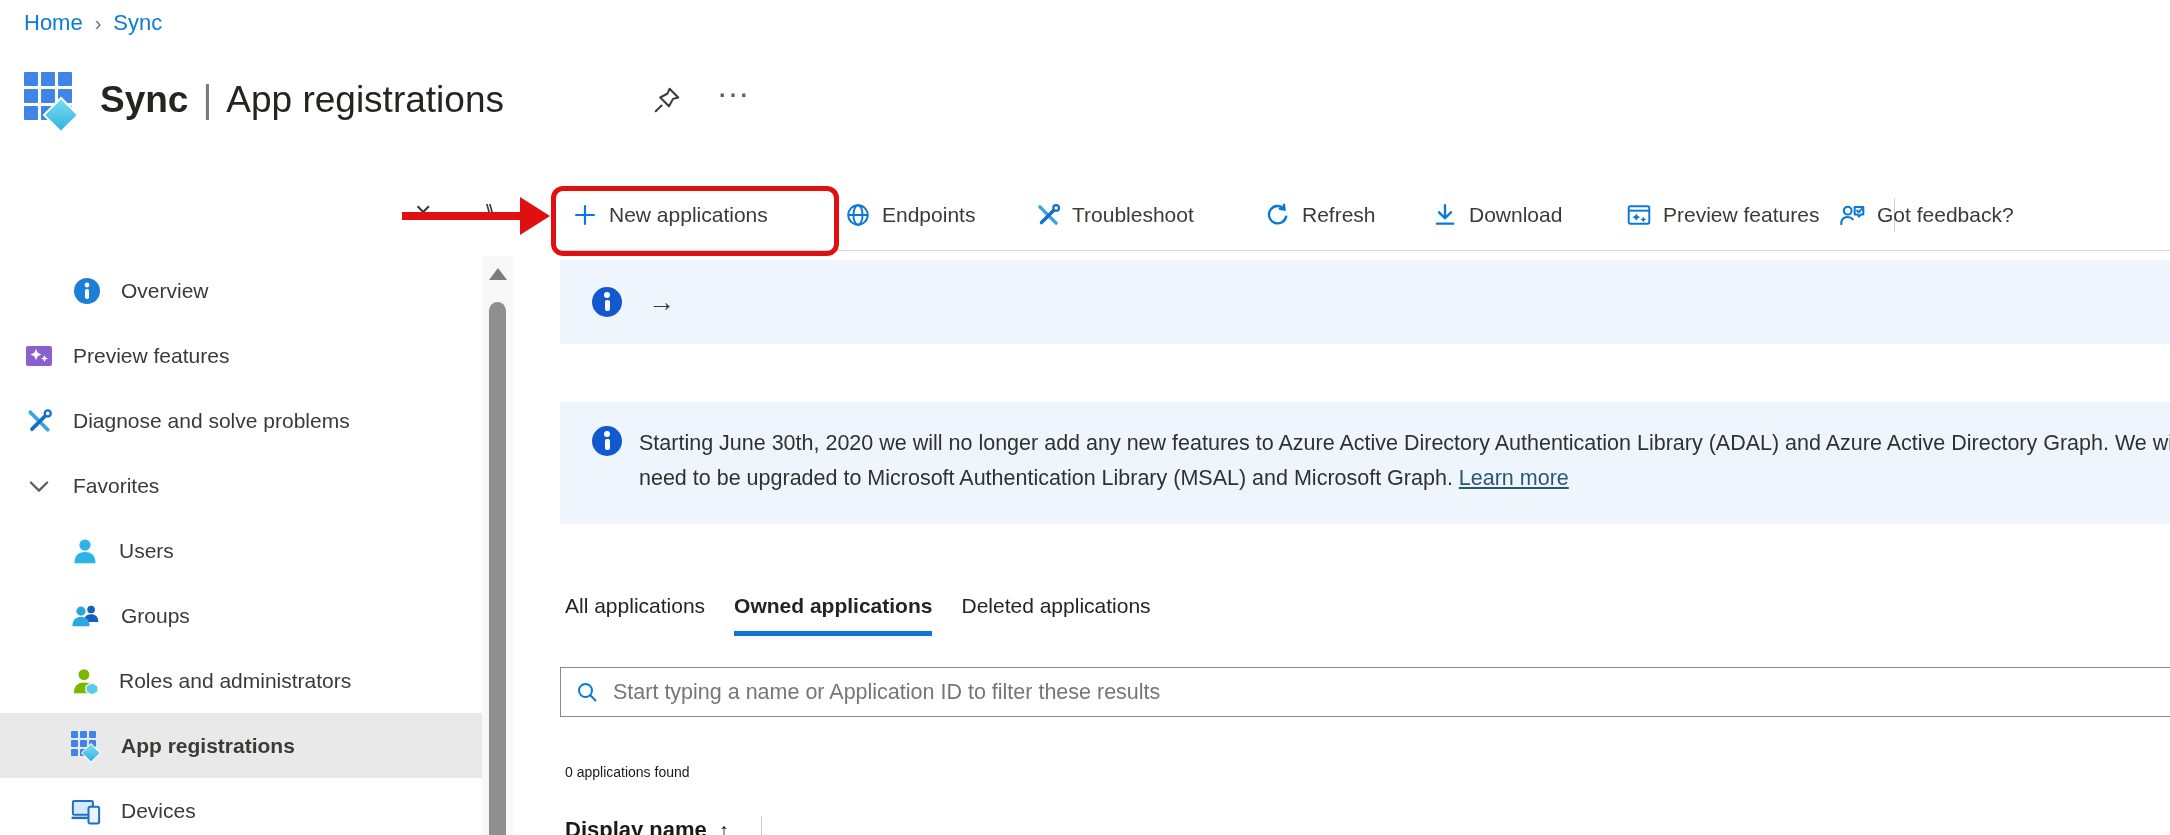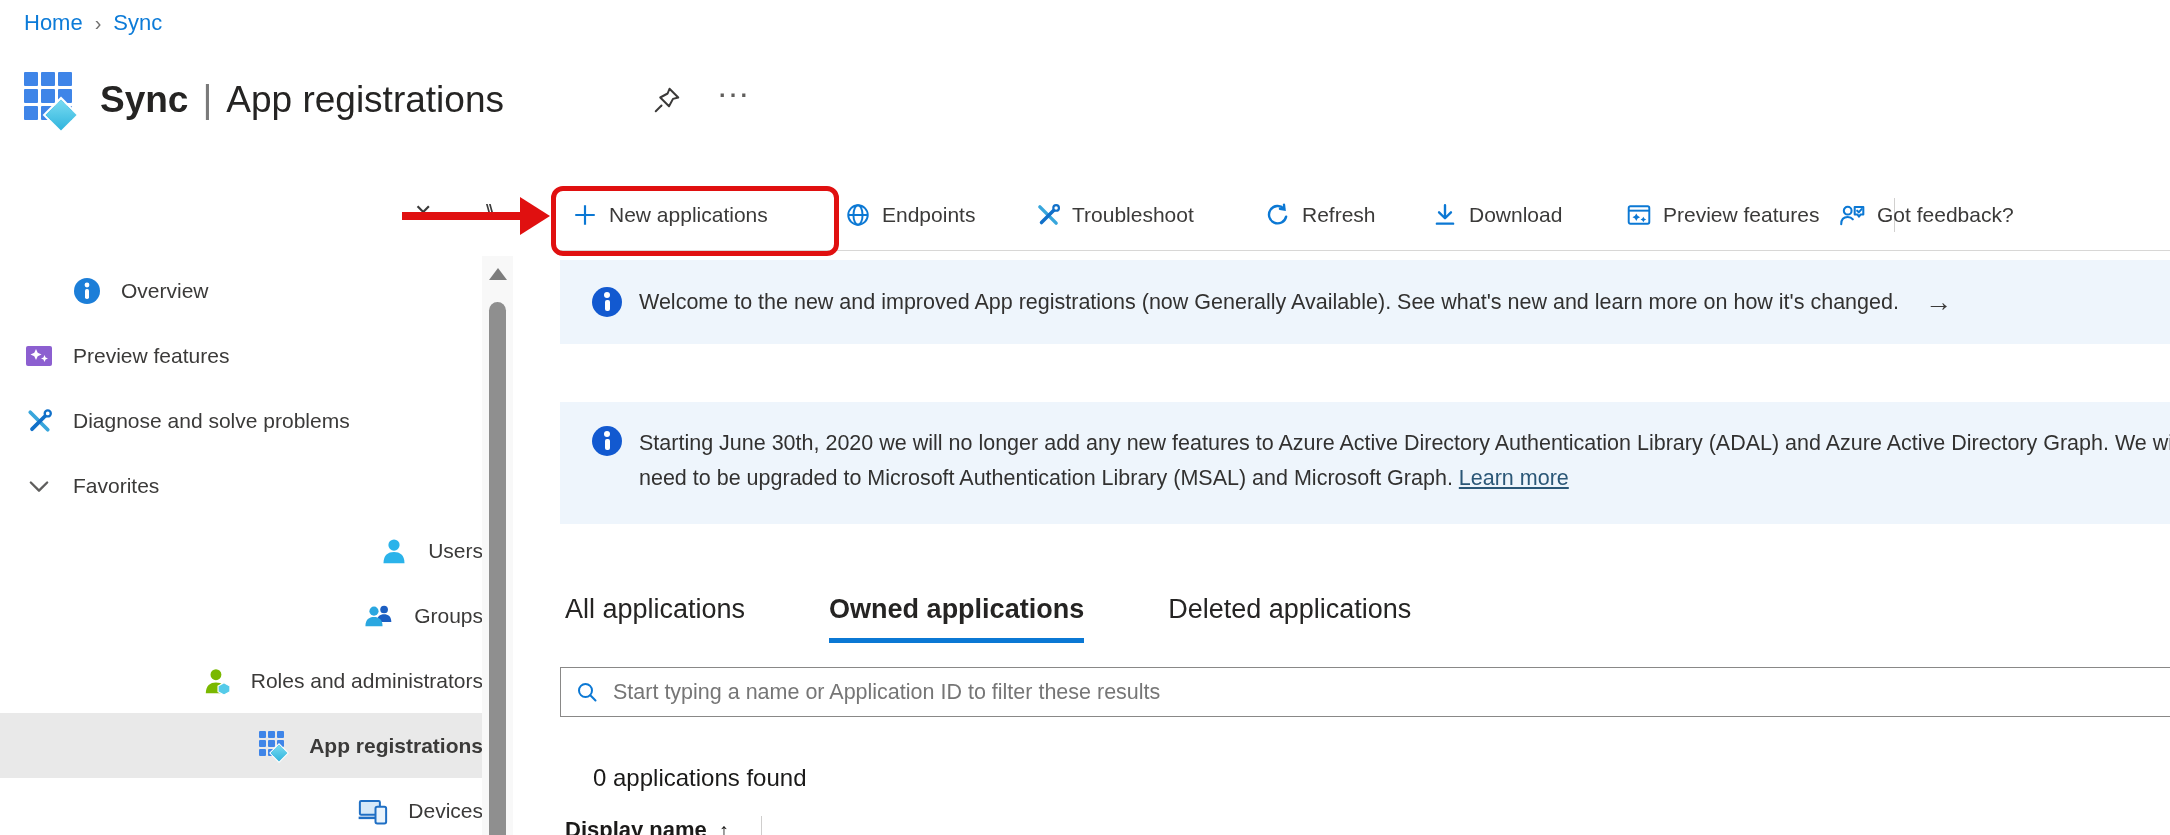--- a/index.html
+++ b/index.html
@@ -29,50 +29,50 @@
   .content-divider{left:557px;top:250px;width:1613px;height:1px;background:#d8d7d6;}
   
   .anno-line{left:402px;top:212px;width:120px;height:8px;background:#e01010;z-index:30;}
   .anno-head{left:520px;top:197px;width:0;height:0;border-left:30px solid #e01010;
     border-top:19px solid transparent;border-bottom:19px solid transparent;z-index:30;}
   .anno-box{left:551px;top:186px;width:278px;height:60px;border:5px solid #e01010;border-radius:12px;z-index:29;}
   .anno-glyph{top:200px;font-size:22px;color:#3a3a3a;z-index:28;}
   
   .side-row{left:0;width:483px;height:65px;display:flex;align-items:center;gap:20px;
     padding-left:25px;box-sizing:border-box;font-size:21px;color:#3b3a39;cursor:pointer;}
-  .side-row.indent{padding-left:71px;justify-content:flex-end;}
+  .side-row.indent{padding-left:71px;}
   .side-row.selected{background:#e9e9e9;}
   .side-scroll{left:482px;top:256px;width:31px;height:579px;background:#f8f8f8;}
   .scroll-up{position:absolute;left:7px;top:12px;width:0;height:0;border-left:9px solid transparent;
     border-right:9px solid transparent;border-bottom:12px solid #7d7d7d;}
   .scroll-thumb{position:absolute;left:7px;top:46px;width:17px;height:533px;background:#8f8f8f;border-radius:9px 9px 0 0;}
   
   .banner{left:560px;width:1640px;background:#eef5fc;box-sizing:border-box;overflow:hidden;}
   .banner1{top:260px;height:84px;display:flex;align-items:center;padding-left:32px;}
   .banner2{top:402px;height:122px;padding:24px 0 0 32px;display:flex;align-items:flex-start;}
   .info-ic{width:30px;height:30px;border-radius:50%;background:#1259d0;position:relative;flex:0 0 30px;}
   .info-ic::before{content:"";position:absolute;left:12px;top:5px;width:6px;height:6px;border-radius:50%;background:#fff;}
   .info-ic::after{content:"";position:absolute;left:12.5px;top:13px;width:5px;height:11px;border-radius:2px;background:#fff;}
   .banner-text{margin-left:17px;font-size:21.5px;color:#323130;white-space:nowrap;}
   .banner-arrow{margin-left:26px;font-size:27px;color:#3b3a39;cursor:pointer;}
   .b2-lines{margin-left:17px;font-size:21.5px;color:#323130;line-height:35px;white-space:nowrap;}
   .learn-link{color:#2b5777;text-decoration:underline;cursor:pointer;}
   
-  .tabs{left:565px;top:594px;display:flex;gap:84px;font-size:27px;color:#252423;}
+  .tabs{left:565px;top:594px;display:flex;gap:29px;font-size:21px;color:#252423;}
   .tab{padding-bottom:18px;position:relative;cursor:pointer;}
   .tab.active{font-weight:bold;}
   .tab.active::after{content:"";position:absolute;left:0;right:0;bottom:0;height:5px;background:#0b78d4;}
   
   .searchbox{left:560px;top:667px;width:1660px;height:50px;border:1.5px solid #898887;background:#fff;
     display:flex;align-items:center;padding:0 14px;box-sizing:border-box;gap:12px;}
   .searchbox input{border:none;outline:none;font-size:21.5px;flex:1;color:#333;
     font-family:"Liberation Sans",sans-serif;background:transparent;}
   .searchbox input::placeholder{color:#767676;}
   
-  .count{left:565px;top:764px;font-size:24px;color:#1b1a19;margin-left:28px;}
+  .count{left:565px;top:764px;font-size:14px;color:#1b1a19;}
   .colhead{left:565px;top:816px;display:flex;align-items:center;gap:12px;font-size:22px;color:#1b1a19;font-weight:bold;}
   .colhead .arrow{font-weight:normal;font-size:20px;}
   .colhead .vdiv{width:1px;height:28px;background:#cfcecd;margin-left:20px;}
   svg{display:block;}
 </style>
 </head>
 <body>
 
 <div class="abs breadcrumb">
   <span class="bc-link">Home</span>
@@ -283,21 +283,20 @@
   <span>Devices</span>
 </div>
 
 <div class="abs side-scroll">
   <div class="scroll-up"></div>
   <div class="scroll-thumb"></div>
 </div>
 
 <div class="abs banner banner1">
   <span class="info-ic"></span>
-  <span class="banner-text">Welcome to the new and improved App registrations (now Generally Available). See what's new and learn more on how it's changed.</span>
   <span class="banner-arrow">→</span>
 </div>
 
 <div class="abs banner banner2">
   <span class="info-ic"></span>
   <div class="b2-lines">
     <div>Starting June 30th, 2020 we will no longer add any new features to Azure Active Directory Authentication Library (ADAL) and Azure Active Directory Graph. We will continue</div>
     <div>
       <span>need to be upgraded to Microsoft Authentication Library (MSAL) and Microsoft Graph. </span><span class="learn-link">Learn more</span>
     </div>

